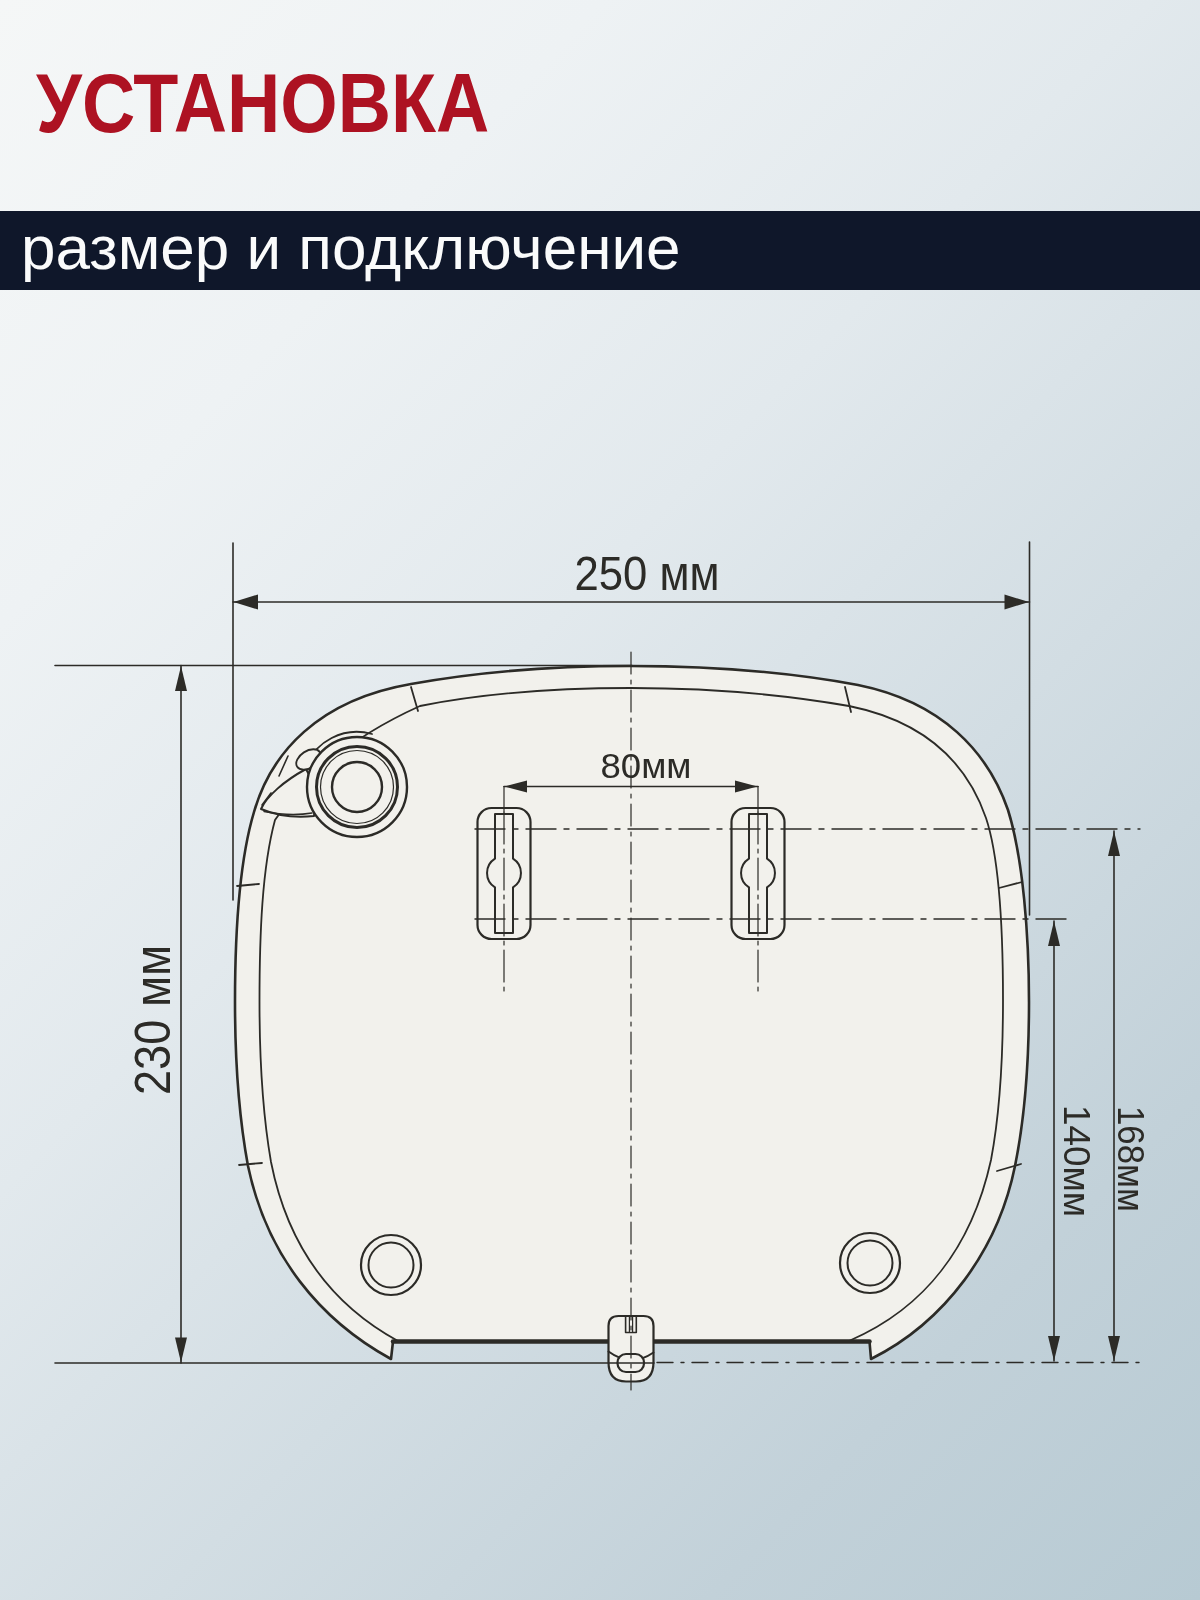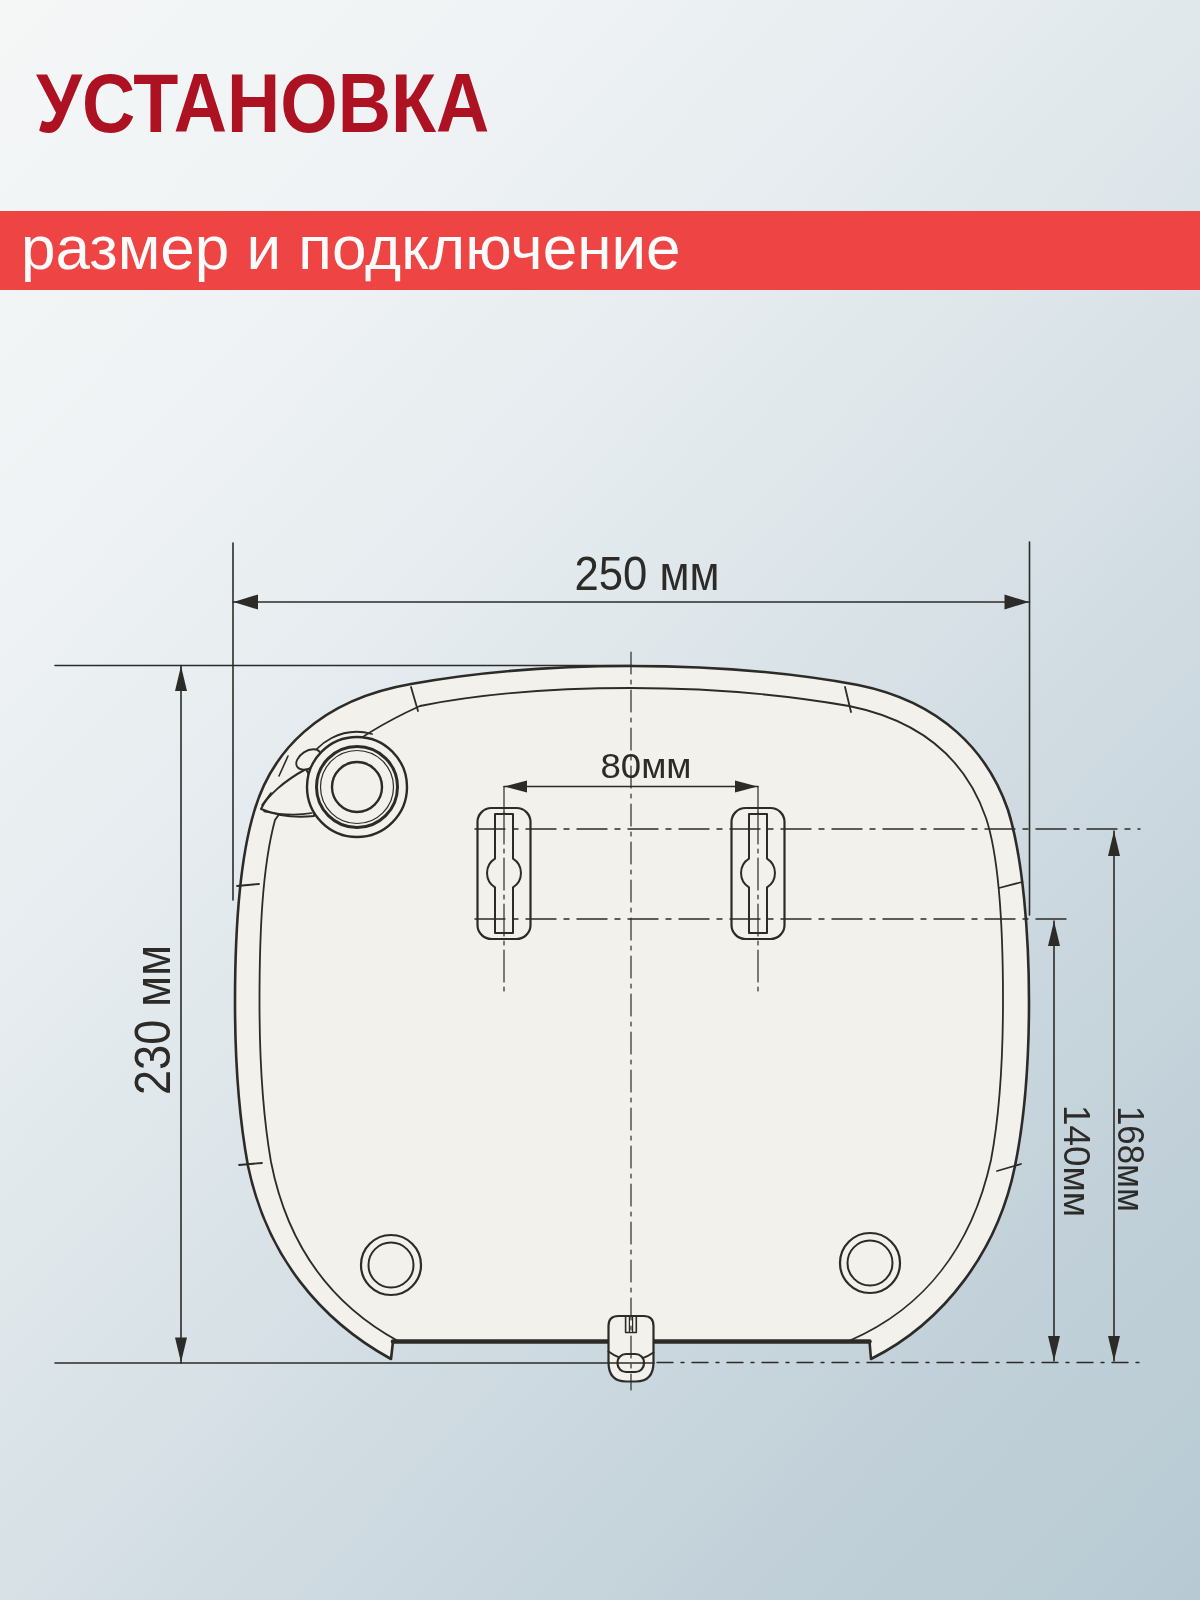--- a/index.html
+++ b/index.html
@@ -1,21 +1,21 @@
 <!DOCTYPE html>
 <html><head>
 <meta charset="utf-8">
 <style>
   html,body{margin:0;padding:0;}
   body{width:1200px;height:1600px;overflow:hidden;
        font-family:"Liberation Sans", sans-serif;
        background:linear-gradient(134deg,#f5f7f7 0%,#eef2f4 22%,#e2e9ed 42%,#d2dde3 62%,#c2d1d9 82%,#b7cad3 100%);}
   .title{position:absolute;left:36px;top:62px;font-size:83px;font-weight:bold;
          color:#ad1222;line-height:1;white-space:nowrap;transform:scaleX(.889);transform-origin:left top;}
-  .band{position:absolute;left:0;top:211px;width:1200px;height:79px;background:#ef4444;}
+  .band{position:absolute;left:0;top:211px;width:1200px;height:79px;background:#0f172a;}
   .bandtext{position:absolute;left:21px;top:-3px;font-size:62px;font-weight:400;
             color:#fafbfb;line-height:79px;white-space:nowrap;}
   svg{position:absolute;left:0;top:0;}
 </style>
 </head>
 <body>
 
 <div class="title">УСТАНОВКА</div>
 
 <div class="band">

